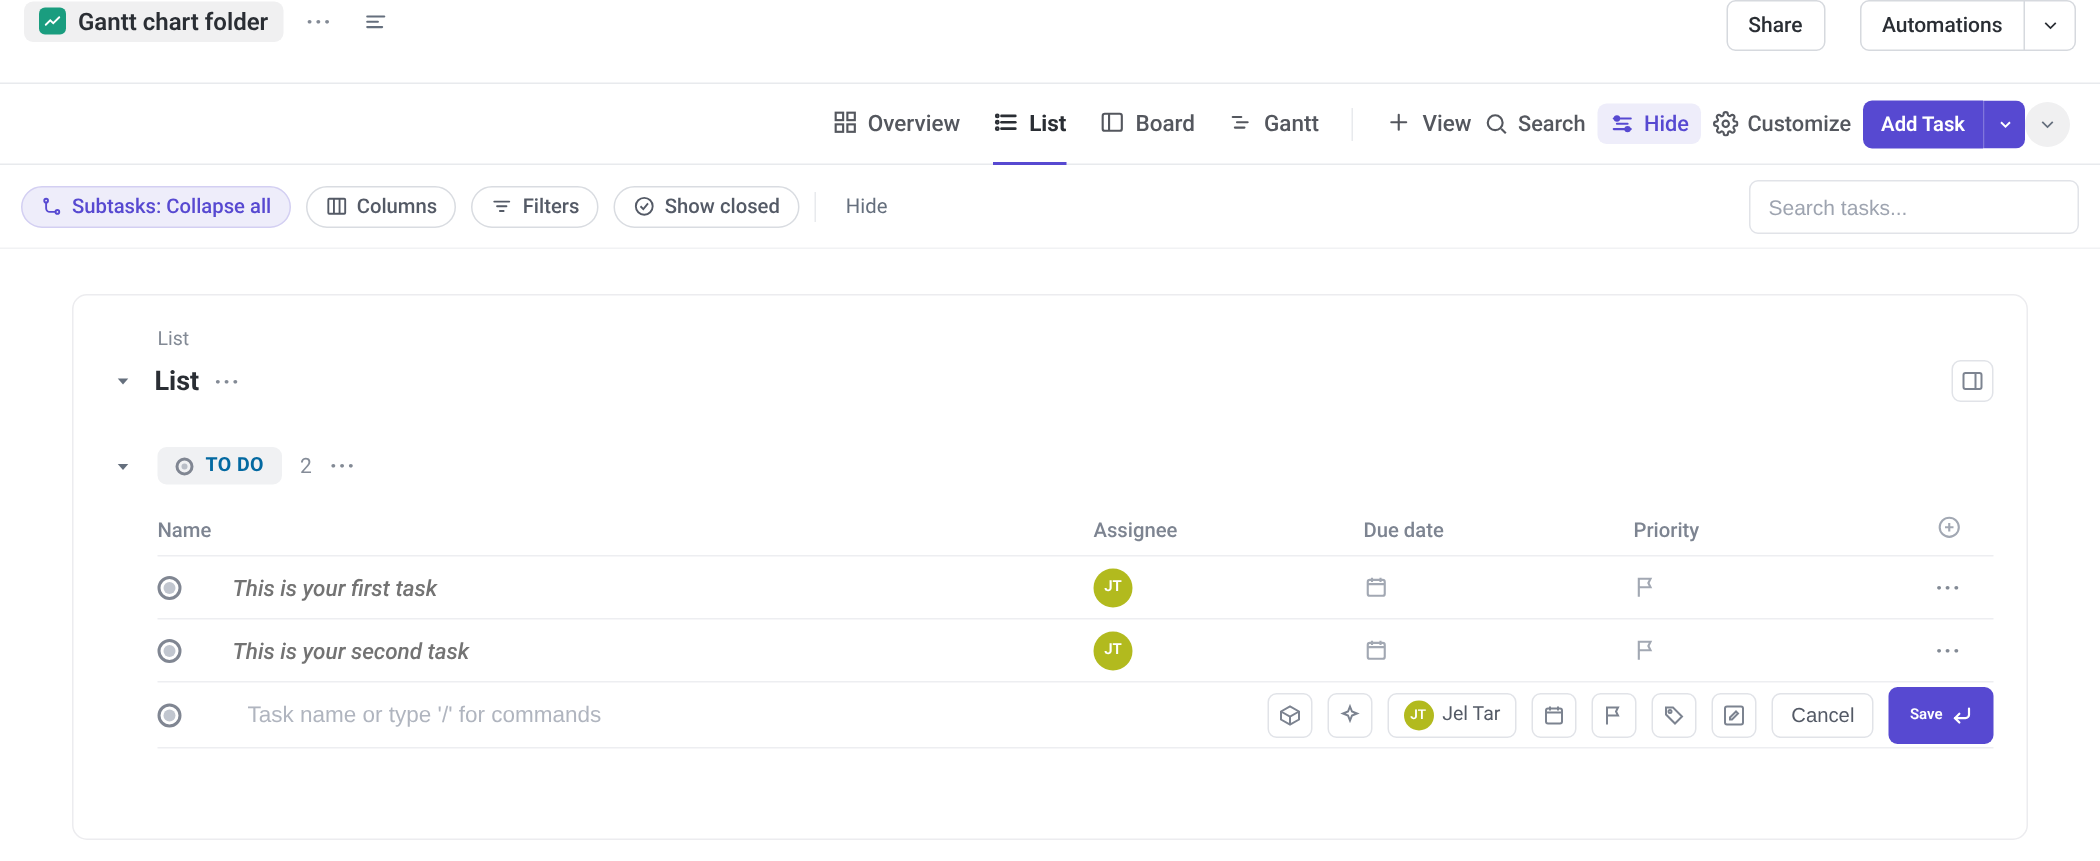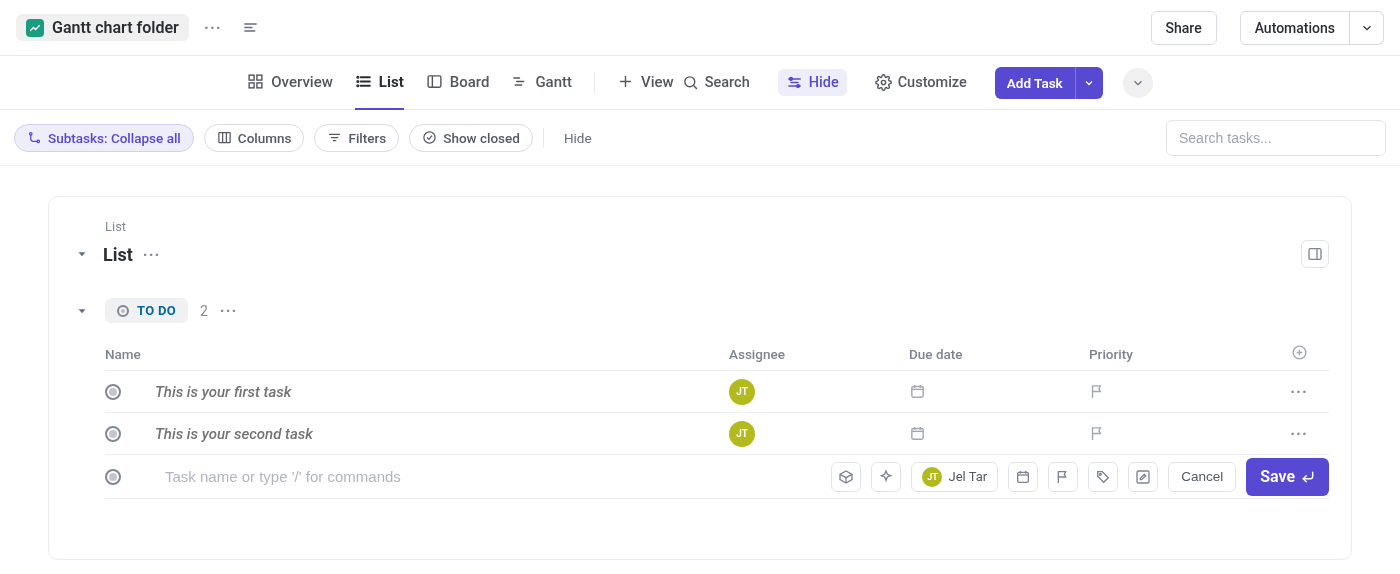--- a/index.html
+++ b/index.html
@@ -9,21 +9,21 @@
     color: #2a2e34;
     background: #fff;
     width: 1400px;
     height: 574px;
     overflow: hidden;
   }
 
   
   .top-header {
     display: flex;
-    align-items: center;
+    align-items: flex-start;
     justify-content: space-between;
     height: 56px;
     padding: 0 16px;
     border-bottom: 1px solid #e8eaed;
   }
   .top-left { display: flex; align-items: center; gap: 10px; }
   .folder-chip {
     display: flex; align-items: center; gap: 8px;
     padding: 4px 10px; border-radius: 6px; background: #f0f0f1;
   }
@@ -45,36 +45,36 @@
     color: #2a2e34; font-size: 14px; font-weight: 500; background: #fff; cursor: pointer;
   }
   .btn-caret {
     display: inline-flex; align-items: center; justify-content: center;
     width: 34px; height: 34px; border: 1px solid #d6d9de; border-radius: 6px;
     color: #2a2e34; background: #fff; cursor: pointer;
   }
 
   
   .tabs-bar {
-    display: flex; align-items: center; justify-content: center;
+    display: flex; align-items: center; justify-content: flex-end;
     height: 54px; padding: 0 20px; border-bottom: 1px solid #e8eaed;
   }
   .tabs { display: flex; align-items: center; gap: 22px; }
   .tab {
     display: flex; align-items: center; gap: 7px; font-weight: 500; font-size: 15px;
     color: #54575e; height: 54px; border-bottom: 2px solid transparent; cursor: pointer;
   }
   .tab.active {
     color: #2a2e34;
     border-bottom: 2.5px solid #5749d1;
     font-weight: 700;
   }
   .tab svg { width: 17px; height: 17px; }
   .tab-divider { width:1px; height:22px; background:#e8eaed; }
-  .tabs-right { display: flex; align-items: center; gap: 20px; }
+  .tabs-right { display: flex; align-items: center; gap: 0; }
   .tb-item {
     display: flex; align-items: center; gap: 6px; font-size: 14.5px; font-weight: 500;
     color: #54575e; padding: 5px 8px; border-radius: 6px; cursor: pointer;
   }
   .tb-item.active { background: #eeedfa; color: #5749d1; }
   .addtask-group { display:flex; align-items:center; }
   .btn-primary {
     display: inline-flex; align-items: center; height: 32px; padding: 0 12px;
     background: #5749d1; color: #fff; font-weight: 600; border-radius: 6px 0 0 6px;
     cursor: pointer; font-size:13.5px;
@@ -191,21 +191,21 @@
     width:20px; height:20px; border-radius:50%; background:#b2ba1e; color:#fff;
     display:flex; align-items:center; justify-content:center; font-size:9px; font-weight:600;
   }
   .cancel-btn {
     height:30px; padding:0 12px; border:1px solid #e1e3e8; border-radius:6px; background:#fff;
     color:#545a66; font-size:13.5px; cursor:pointer;
   }
   .save-btn {
     display:inline-flex; align-items:center; gap:6px;
     height:38px; padding:0 14px; border-radius:6px; background:#5749d1; color:#fff;
-    font-size:16px; font-weight:600; cursor:pointer;
+    font-size:10px; font-weight:600; cursor:pointer;
   }
   .panel-toggle {
     display:flex; align-items:center; justify-content:center;
     width:28px; height:28px; border:1px solid #e1e3e8; border-radius:6px; color:#7d8491; cursor:pointer;
   }
   .head-right { margin-left:auto; }
 </style>
 </head>
 <body>
 

